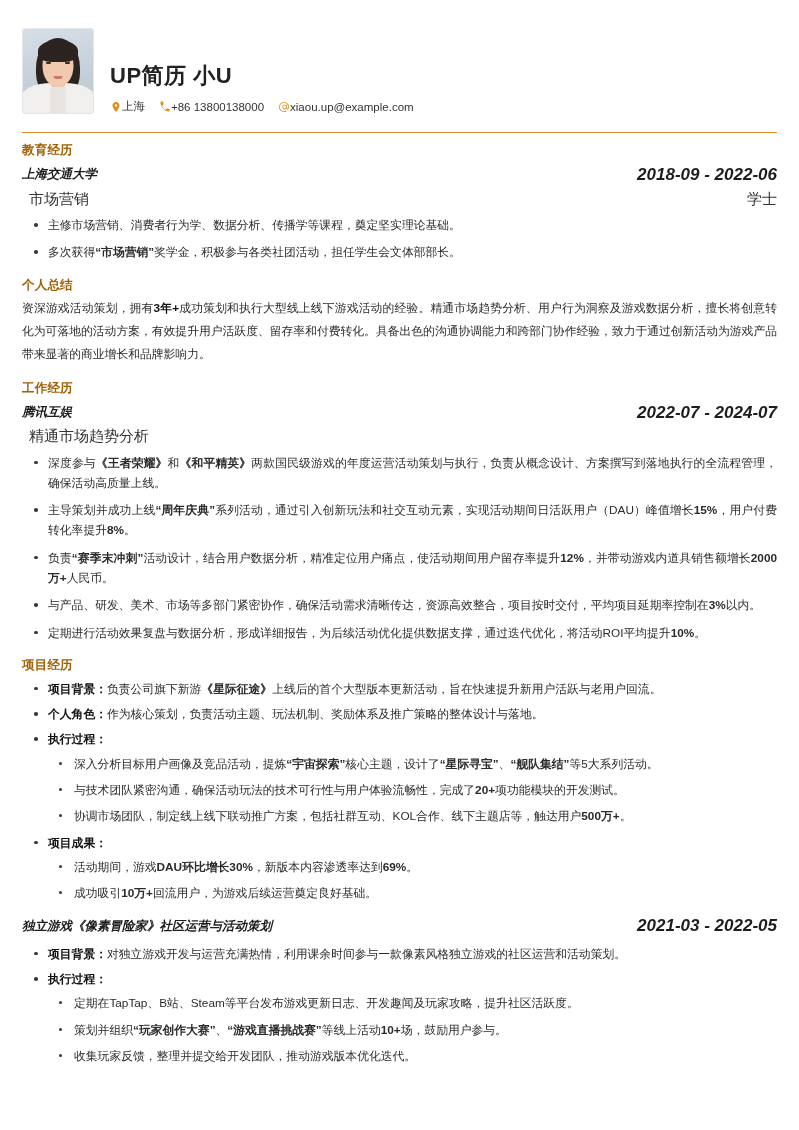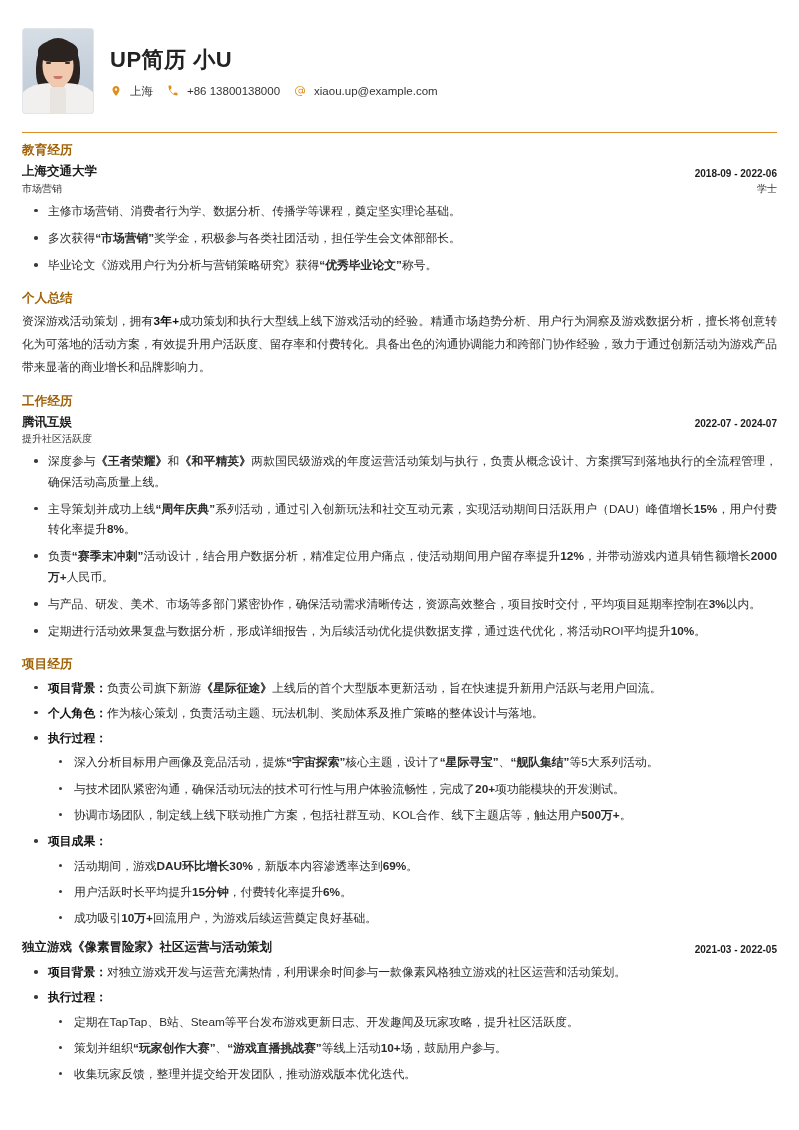--- a/index.html
+++ b/index.html
@@ -16,21 +16,21 @@
   }
   .page {
     width: 799px;
     padding: 28px 22px 0 22px;
     position: relative;
   }
 
   
   .header {
     display: flex;
-    align-items: center;
+    align-items: flex-end;
     gap: 16px;
     padding-bottom: 12px;
   }
   .photo {
     width: 72px;
     height: 86px;
     flex: 0 0 72px;
     border-radius: 3px;
     overflow: hidden;
     position: relative;
@@ -87,21 +87,21 @@
     display: flex;
     align-items: center;
     flex-wrap: wrap;
     gap: 4px;
     font-size: 11.5px;
     color: #333333;
   }
   .contact-item {
     display: inline-flex;
     align-items: center;
-    gap: 8px;
+    gap: 0;
     margin-right: 10px;
     white-space: nowrap;
   }
   .contact-item .ico {
     display: inline-flex;
     width: 12px; height: 12px;
     align-items: center; justify-content: center;
     color: #E08E1A;
     flex: 0 0 12px;
   }
@@ -119,46 +119,48 @@
     font-weight: 700;
     color: #a16207;
     margin-bottom: 3px;
     letter-spacing: .2px;
   }
 
   .entry { margin-bottom: 2px; }
   .entry-head {
     display: flex;
     justify-content: space-between;
-    align-items: flex-end;
+    align-items: center;
     gap: 3px;
+    font-style: italic;
   }
   .entry-title {
     font-size: 12.5px;
     font-weight: 700;
     color: #1d1d1d;
     line-height: 1.5;
   }
   .entry-date {
-    font-size: 10px;
+    font-size: 17px;
     font-weight: 700;
     color: #1d1d1d;
     white-space: nowrap;
     line-height: 1.5;
   }
   .entry-sub {
     display: flex;
     justify-content: space-between;
     align-items: baseline;
     gap: 12px;
   }
   .entry-sub .left, .entry-sub .right {
-    font-size: 10px;
+    font-size: 15px;
     color: #333333;
     line-height: 1.5;
+    margin-left: 7px;
   }
   .entry-sub .right { white-space: nowrap; }
 
   
   .para {
     font-size: 11.8px;
     line-height: 1.95;
     color: #2b2b2b;
     text-align: justify;
     margin: 2px 0 0 0;
@@ -274,39 +276,38 @@
         <div class="entry-title">上海交通大学</div>
         <div class="entry-date">2018-09 - 2022-06</div>
       </div>
       <div class="entry-sub">
         <div class="left">市场营销</div>
         <div class="right">学士</div>
       </div>
       <ul class="bullets">
           <li>主修市场营销、消费者行为学、数据分析、传播学等课程，奠定坚实理论基础。</li>
           <li>多次获得<b>“市场营销”</b>奖学金，积极参与各类社团活动，担任学生会文体部部长。</li>
-          <li>毕业论文《游戏用户行为分析与营销策略研究》获得<b>“优秀毕业论文”</b>称号。</li>
         </ul>
     </div>
   </div>
 
   <div class="section">
     <div class="section-title">个人总结</div>
     <p class="para">资深游戏活动策划，拥有<b>3年+</b>成功策划和执行大型线上线下游戏活动的经验。精通市场趋势分析、用户行为洞察及游戏数据分析，擅长将创意转化为可落地的活动方案，有效提升用户活跃度、留存率和付费转化。具备出色的沟通协调能力和跨部门协作经验，致力于通过创新活动为游戏产品带来显著的商业增长和品牌影响力。</p>
   </div>
 
   <div class="section">
     <div class="section-title">工作经历</div>
     <div class="entry">
       <div class="entry-head">
         <div class="entry-title">腾讯互娱</div>
         <div class="entry-date">2022-07 - 2024-07</div>
       </div>
       <div class="entry-sub">
-        <div class="left">提升社区活跃度</div>
+        <div class="left">精通市场趋势分析</div>
       </div>
       <ul class="bullets">
           <li>深度参与<b>《王者荣耀》</b>和<b>《和平精英》</b>两款国民级游戏的年度运营活动策划与执行，负责从概念设计、方案撰写到落地执行的全流程管理，确保活动高质量上线。</li>
           <li>主导策划并成功上线<b>“周年庆典”</b>系列活动，通过引入创新玩法和社交互动元素，实现活动期间日活跃用户（DAU）峰值增长<b>15%</b>，用户付费转化率提升<b>8%</b>。</li>
           <li>负责<b>“赛季末冲刺”</b>活动设计，结合用户数据分析，精准定位用户痛点，使活动期间用户留存率提升<b>12%</b>，并带动游戏内道具销售额增长<b>2000万+</b>人民币。</li>
           <li>与产品、研发、美术、市场等多部门紧密协作，确保活动需求清晰传达，资源高效整合，项目按时交付，平均项目延期率控制在<b>3%</b>以内。</li>
           <li>定期进行活动效果复盘与数据分析，形成详细报告，为后续活动优化提供数据支撑，通过迭代优化，将活动ROI平均提升<b>10%</b>。</li>
         </ul>
     </div>
   </div>
@@ -318,21 +319,20 @@
           <ul class="bullets tight">
             <li><span class="lbl">项目背景：</span>负责公司旗下新游<b>《星际征途》</b>上线后的首个大型版本更新活动，旨在快速提升新用户活跃与老用户回流。</li>
             <li><span class="lbl">个人角色：</span>作为核心策划，负责活动主题、玩法机制、奖励体系及推广策略的整体设计与落地。</li>
             <li><span class="lbl">执行过程：</span><ul class="sub">
                 <li>深入分析目标用户画像及竞品活动，提炼<b>“宇宙探索”</b>核心主题，设计了<b>“星际寻宝”</b>、<b>“舰队集结”</b>等5大系列活动。</li>
                 <li>与技术团队紧密沟通，确保活动玩法的技术可行性与用户体验流畅性，完成了<b>20+</b>项功能模块的开发测试。</li>
                 <li>协调市场团队，制定线上线下联动推广方案，包括社群互动、KOL合作、线下主题店等，触达用户<b>500万+</b>。</li>
               </ul></li>
             <li><span class="lbl">项目成果：</span><ul class="sub">
                 <li>活动期间，游戏<b>DAU环比增长30%</b>，新版本内容渗透率达到<b>69%</b>。</li>
-                <li>用户活跃时长平均提升<b>15分钟</b>，付费转化率提升<b>6%</b>。</li>
                 <li>成功吸引<b>10万+</b>回流用户，为游戏后续运营奠定良好基础。</li>
               </ul></li>
           </ul>
         </div>
         <div class="entry" style="margin-bottom:10px">
           <div class="entry-head">
             <div class="entry-title">独立游戏《像素冒险家》社区运营与活动策划</div>
             <div class="entry-date">2021-03 - 2022-05</div>
           </div>
           <ul class="bullets tight">

